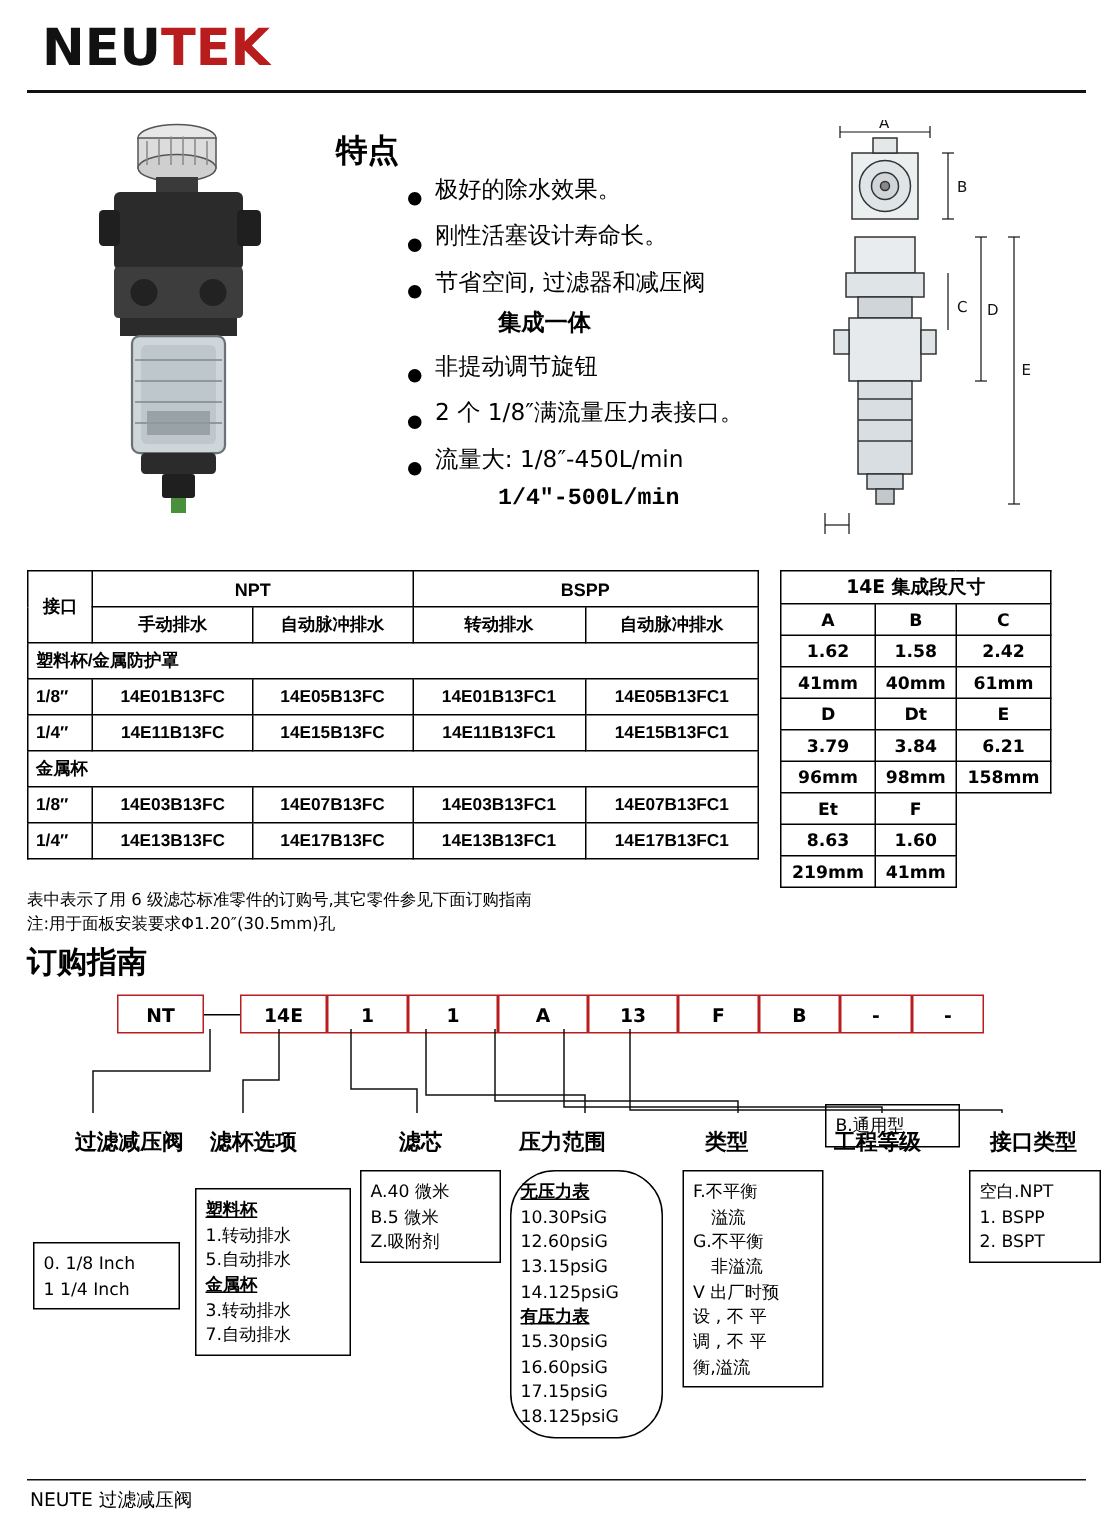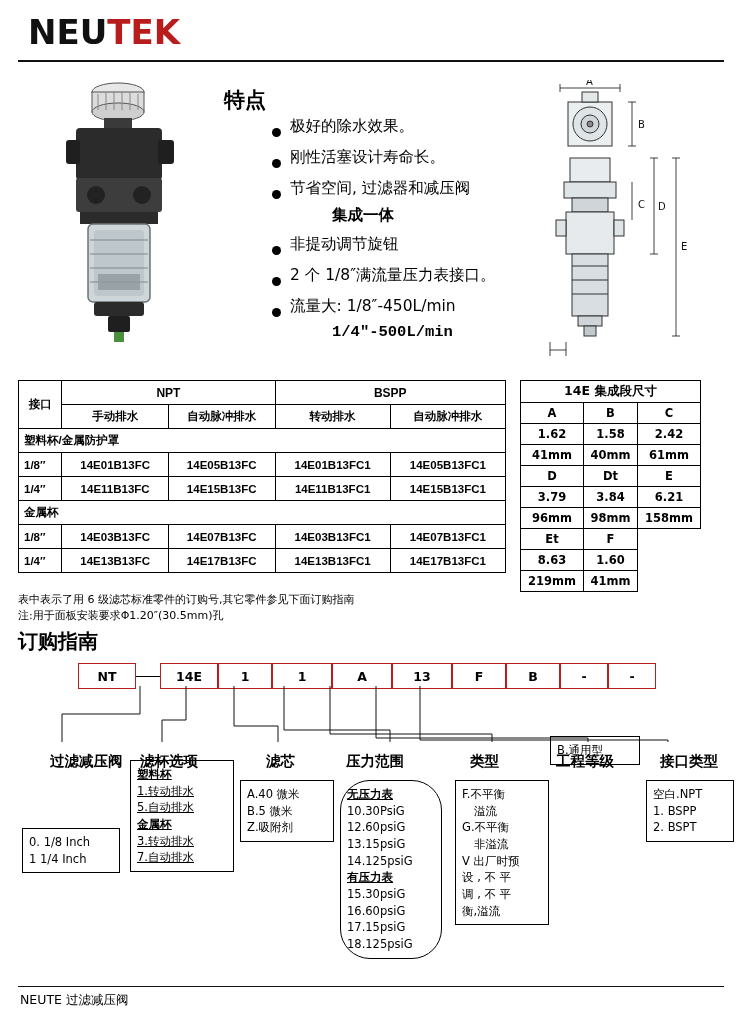--- a/index.html
+++ b/index.html
@@ -408,21 +408,21 @@
   <div class="col-title" style="left:346px;top:752px;">压力范围</div>
   <div class="col-title" style="left:470px;top:752px;">类型</div>
   <div class="col-title" style="left:556px;top:752px;">工程等级</div>
   <div class="col-title" style="left:660px;top:752px;">接口类型</div>
 
   <div class="optbox" style="left:22px;top:780px;width:84px;margin-top:48px;">
     <div>0. 1/8 Inch</div>
     <div>1 1/4 Inch</div>
   </div>
 
-  <div class="optbox" style="left:130px;top:760px;width:90px;text-decoration:underline;">
+  <div class="optbox" style="left:130px;top:792px;width:90px;">
     <div class="u">塑料杯</div>
     <div>1.转动排水</div>
     <div>5.自动排水</div>
     <div class="u">金属杯</div>
     <div>3.转动排水</div>
     <div>7.自动排水</div>
   </div>
 
   <div class="optbox" style="left:240px;top:780px;width:80px;">
     <div>A.40 微米</div>

